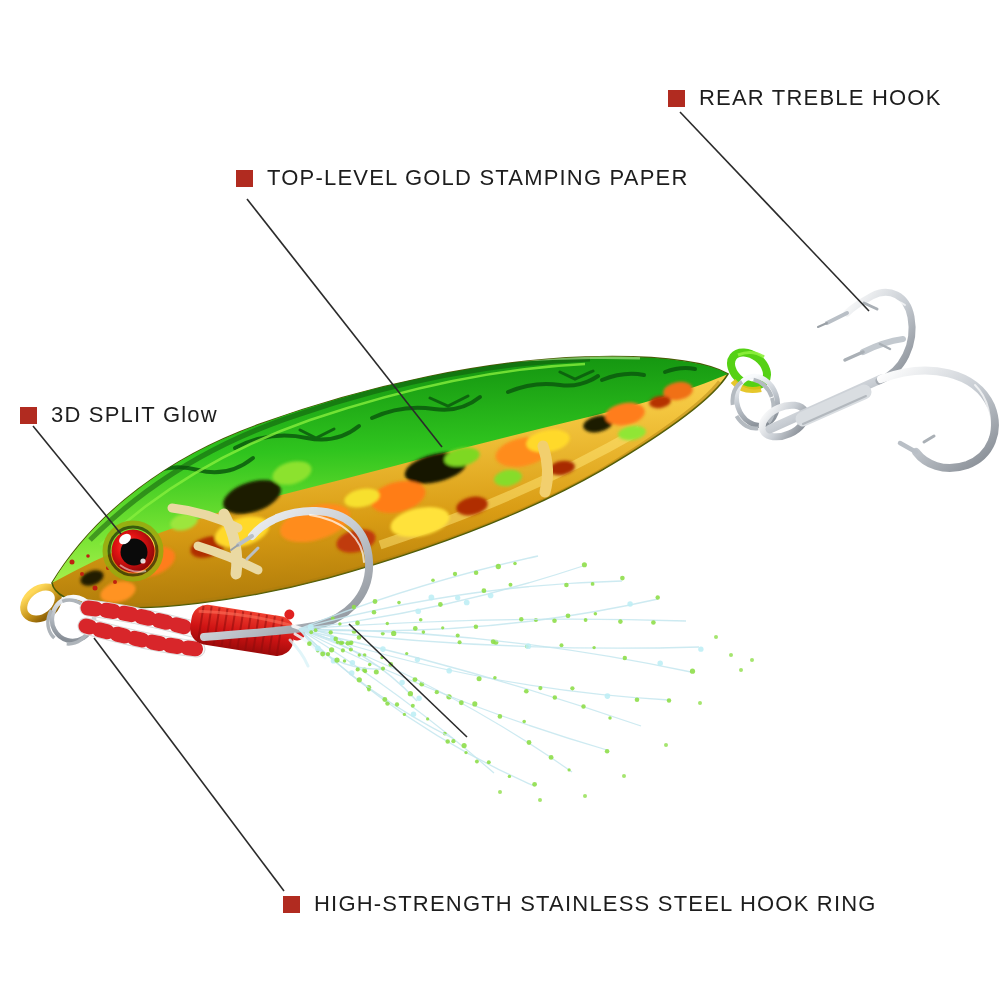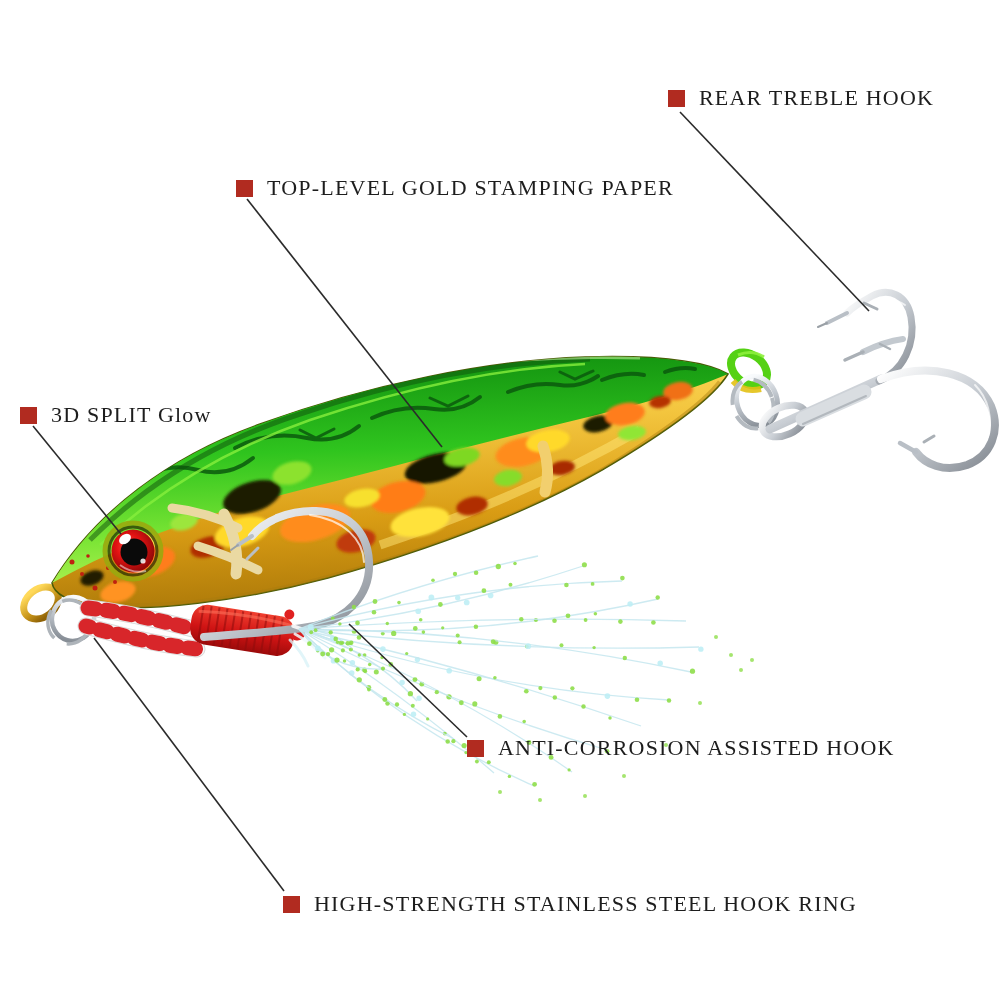--- a/index.html
+++ b/index.html
@@ -1,17 +1,17 @@
 <!DOCTYPE html>
 <html style="--background: #ffffff; --bullet: #b12b20; --label-text: #1d1d1d; --leader-line: #2b2b2b; --body-green: #3ecb22; --body-gold: #eec131; --pattern-orange: #ff8c1e; --pattern-yellow: #ffd92a; --eye-red: #d91212; --thread-red: #d81f1f; --cord-red: #d8262a; --flash-dot-green: #8ede4a; --hook-silver: #c9ced4; --tail-loop-green: #55d114;"><head>
 <meta charset="utf-8">
 <style>
   html,body{margin:0;padding:0;background:#ffffff;}
   .stage{position:relative;width:1000px;height:948px;background:var(--background,#fff);overflow:hidden;
-         font-family:Liberation Serif, serif;}
+         font-family:Liberation Sans, sans-serif;}
   .stage svg{position:absolute;left:0;top:0;}
   .callout{position:absolute;display:flex;align-items:center;gap:14px;}
   .callout .sq{width:17px;height:17px;background:var(--bullet,#b12b20);flex:0 0 auto;}
   .callout .lbl{font-size:22px;line-height:1;font-weight:400;letter-spacing:1.2px;
                 color:var(--label-text,#1d1d1d);white-space:nowrap;}
 </style>
 </head>
 <body>
 
 <div class="stage">
@@ -412,30 +412,26 @@
     <line x1="33" y1="426" x2="121" y2="534"></line>
     <line x1="349" y1="624" x2="467" y2="737"></line>
     <line x1="94" y1="638" x2="284" y2="891"></line>
   </g>
 </svg>
 
 <div class="callout" style="left:668px;top:87px">
   <span class="sq"></span>
   <span class="lbl">REAR TREBLE HOOK</span>
 </div>
-<div class="callout" style="left:236px;top:177px">
+<div class="callout" style="left:236px;top:167px">
   <span class="sq"></span>
   <span class="lbl">TOP-LEVEL GOLD STAMPING PAPER</span>
 </div>
 <div class="callout" style="left:20px;top:404px">
   <span class="sq"></span>
   <span class="lbl">3D SPLIT Glow</span>
 </div>
-<div class="callout" style="left:467px;top:737px">
-  <span class="sq"></span>
-  <span class="lbl">ANTI-CORROSION ASSISTED HOOK</span>
-</div>
 <div class="callout" style="left:283px;top:893px">
   <span class="sq"></span>
   <span class="lbl">HIGH-STRENGTH STAINLESS STEEL HOOK RING</span>
 </div>
 
 </div>
 
 </body></html>

